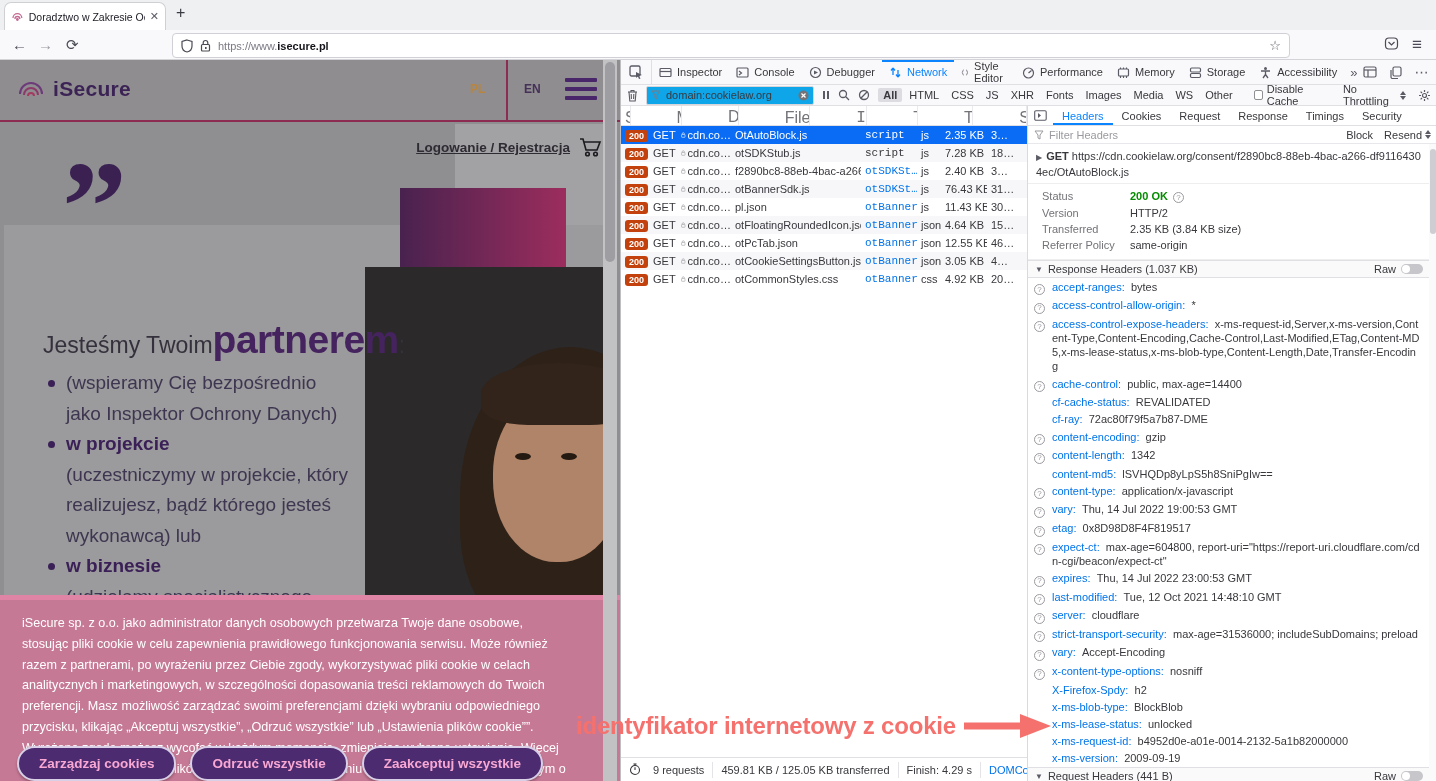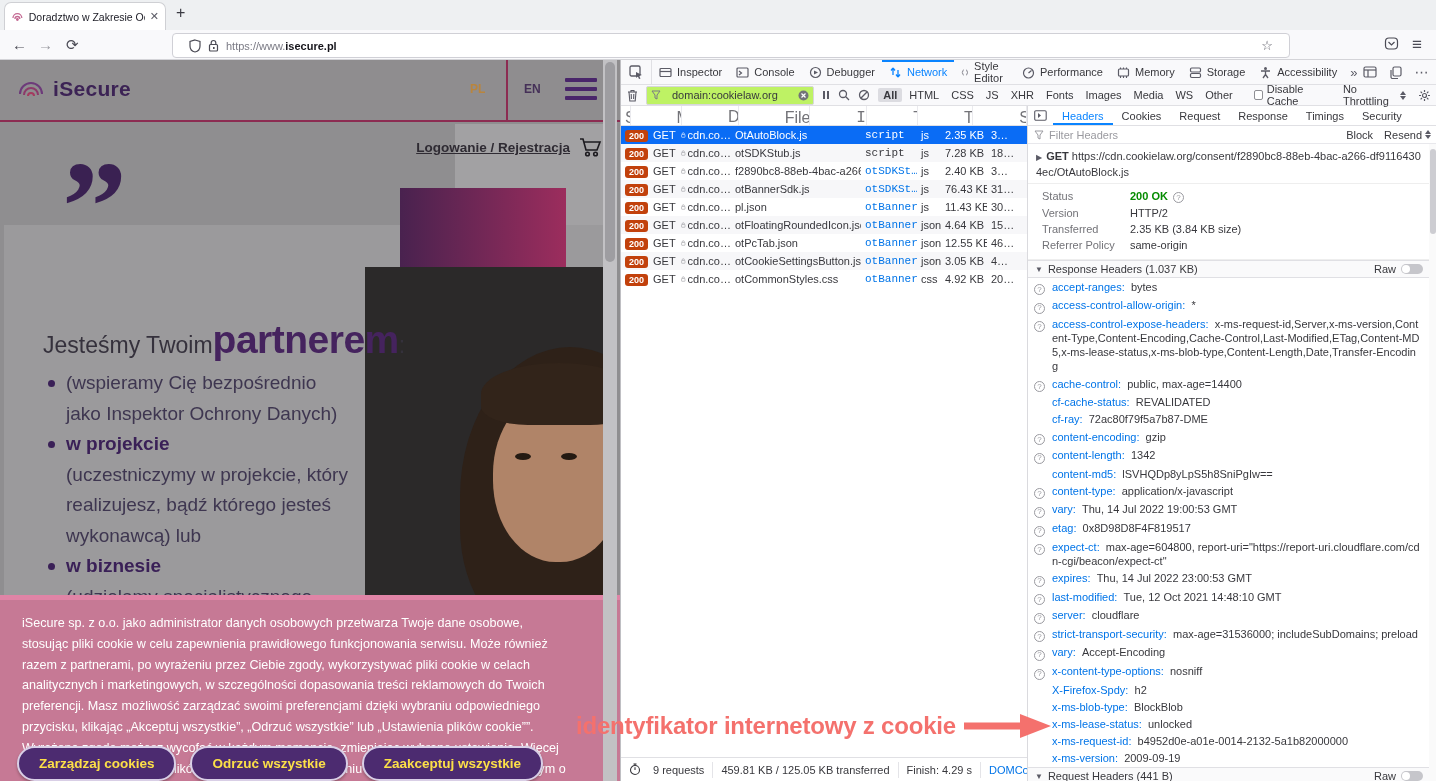--- a/index.html
+++ b/index.html
@@ -12,21 +12,21 @@
   .tab { position:absolute; left:4px; top:2px; width:162px; height:28px; background:#fff;
          border:1px solid #cfd0d4; border-bottom:none; border-radius:7px 7px 0 0;
          display:flex; align-items:center; padding:0 6px; gap:5px; }
   .tab-title { font-size:10.5px; color:#21212a; white-space:nowrap; overflow:hidden; width:118px; }
   .tab-close { font-size:11px; color:#5b5b66; cursor:default; }
   .newtab { position:absolute; left:176px; top:4px; font-size:16px; color:#3a3a42; }
   .navbar { position:absolute; left:0; top:30px; width:1436px; height:30px; background:#f9f9fb;
             border-bottom:1px solid #d4d4d8; }
   .nav-ic { position:absolute; top:6px; font-size:15px; color:#4b4b55; line-height:18px; }
   .urlfield { position:absolute; left:172px; top:33px; width:1118px; height:25px; background:#fff;
-              border:1px solid #d0d0d6; border-radius:4px; display:flex; align-items:center; padding:0 16px; gap:7px; }
+              border:1px solid #d0d0d6; border-radius:4px; display:flex; align-items:center; padding:0 8px; gap:7px; }
   .url-text { font-size:11px; color:#7a7a84; }
   .url-text b { color:#15141a; font-weight:bold; }
   .url-star { margin-left:auto; font-size:13px; color:#5b5b66; }
 
   
   .site { position:absolute; left:0; top:60px; width:620px; height:721px; background:#8f8e90; overflow:hidden; }
   .site-header { position:absolute; left:0; top:0; width:620px; height:62px; background:#8f8d8f;
                  border-bottom:2px solid #8c2c52; }
   .logo-wrap { position:absolute; left:16px; top:14px; display:flex; align-items:center; gap:7px; }
   .logo-text { font-size:21px; font-weight:bold; color:#3c2355; letter-spacing:.3px; }
@@ -55,41 +55,41 @@
   .heading .h-b { font-size:39px; font-weight:bold; color:#45235e; letter-spacing:-.5px; }
   .bullets { position:absolute; left:48px; top:308px; width:305px; font-size:19px; line-height:30.5px; color:#3e3650; }
   .bullets li { list-style:none; padding-left:18px; position:relative; }
   .bullets li::before { content:""; position:absolute; left:0; top:12px; width:7px; height:7px;
                         border-radius:50%; background:#3a2057; }
   .bullets .bt { font-weight:bold; color:#3a2057; }
   .banner { position:absolute; left:0; top:535px; width:620px; height:186px; background:#c67995;
             border-top:5px solid #e084a6; color:#fff; }
   .banner-text { position:absolute; left:22px; top:13px; width:545px; font-size:12.6px; line-height:20.8px; }
   .banner-btns { position:absolute; left:0; top:146px; width:560px; display:flex; justify-content:center; gap:14px; }
-  .bbtn { background:#4c2b70; border:2px solid #d9cfe6; border-radius:20px; color:#fde047; font-weight:bold;
+  .bbtn { background:#4c2b70; border:2px solid #d9cfe6; border-radius:20px; color:#f9a8d4; font-weight:bold;
           font-size:13.5px; padding:8px 20px; font-family:"Liberation Sans",sans-serif;
           box-shadow:0 2px 3px rgba(0,0,0,.25); }
   .site-scroll { position:absolute; left:603px; top:0; width:14px; height:721px; background:#c2c1c4; }
   .site-thumb { position:absolute; left:2px; top:2px; width:10px; height:200px; background:#9e9da1; border-radius:5px; }
 
   
   .devtools { position:absolute; left:620px; top:60px; width:816px; height:721px; background:#fff;
               border-left:1px solid #bfbfc3; font-size:11px; color:#38383d; }
   .dt-tabbar { position:absolute; left:0; top:0; width:816px; height:25px; background:#f9f9fb;
                border-bottom:1px solid #e0e0e4; display:flex; align-items:stretch; }
   .dt-pick { display:flex; align-items:center; padding:0 8px; border-right:1px solid #e0e0e4; }
   .dt-tabs { display:flex; align-items:stretch; }
   .dt-tab { display:flex; align-items:center; gap:5px; padding:0 7px; color:#38383d; }
   .dt-tab.active { color:#0a84ff; box-shadow:inset 0 2px 0 #0a84ff; }
   .dt-tab.active svg * { stroke:#0a84ff; }
   .dt-chev { display:flex; align-items:center; padding:0 6px; color:#5b5b66; font-size:13px; }
   .dt-right { margin-left:auto; display:flex; align-items:center; gap:12px; padding-right:10px; color:#5b5b66; }
   .dt-filterbar { position:absolute; left:0; top:25px; width:816px; height:21px; background:#f9f9fb;
                   border-bottom:1px solid #e0e0e4; display:flex; align-items:center; gap:8px; padding:0 6px; }
-  .flt-box { display:flex; align-items:center; gap:11px; width:190px; background:#bef264; border:1px solid #d7d7db;
+  .flt-box { display:flex; align-items:center; gap:5px; width:190px; background:#0ea5e9; border:1px solid #d7d7db;
              border-radius:2px; height:19px; padding:0 4px; color:#38383d; }
   .flt-box .val { flex:1; font-size:11px; }
   .pills { display:flex; gap:2px; align-items:center; }
   .pill { padding:1px 5px; border-radius:2px; color:#38383d; }
   .pill.active { background:#dcdce1; font-weight:bold; }
   .dcache { display:flex; align-items:center; gap:4px; margin-left:8px; }
   .cbox { width:10px; height:10px; border:1px solid #8f8f94; border-radius:2px; background:#fff; }
   .throttle { display:flex; align-items:center; gap:3px; margin-left:6px; }
   .updown { display:inline-flex; flex-direction:column; gap:1px; }
   .updown i { width:0; height:0; border-left:3px solid transparent; border-right:3px solid transparent; }

